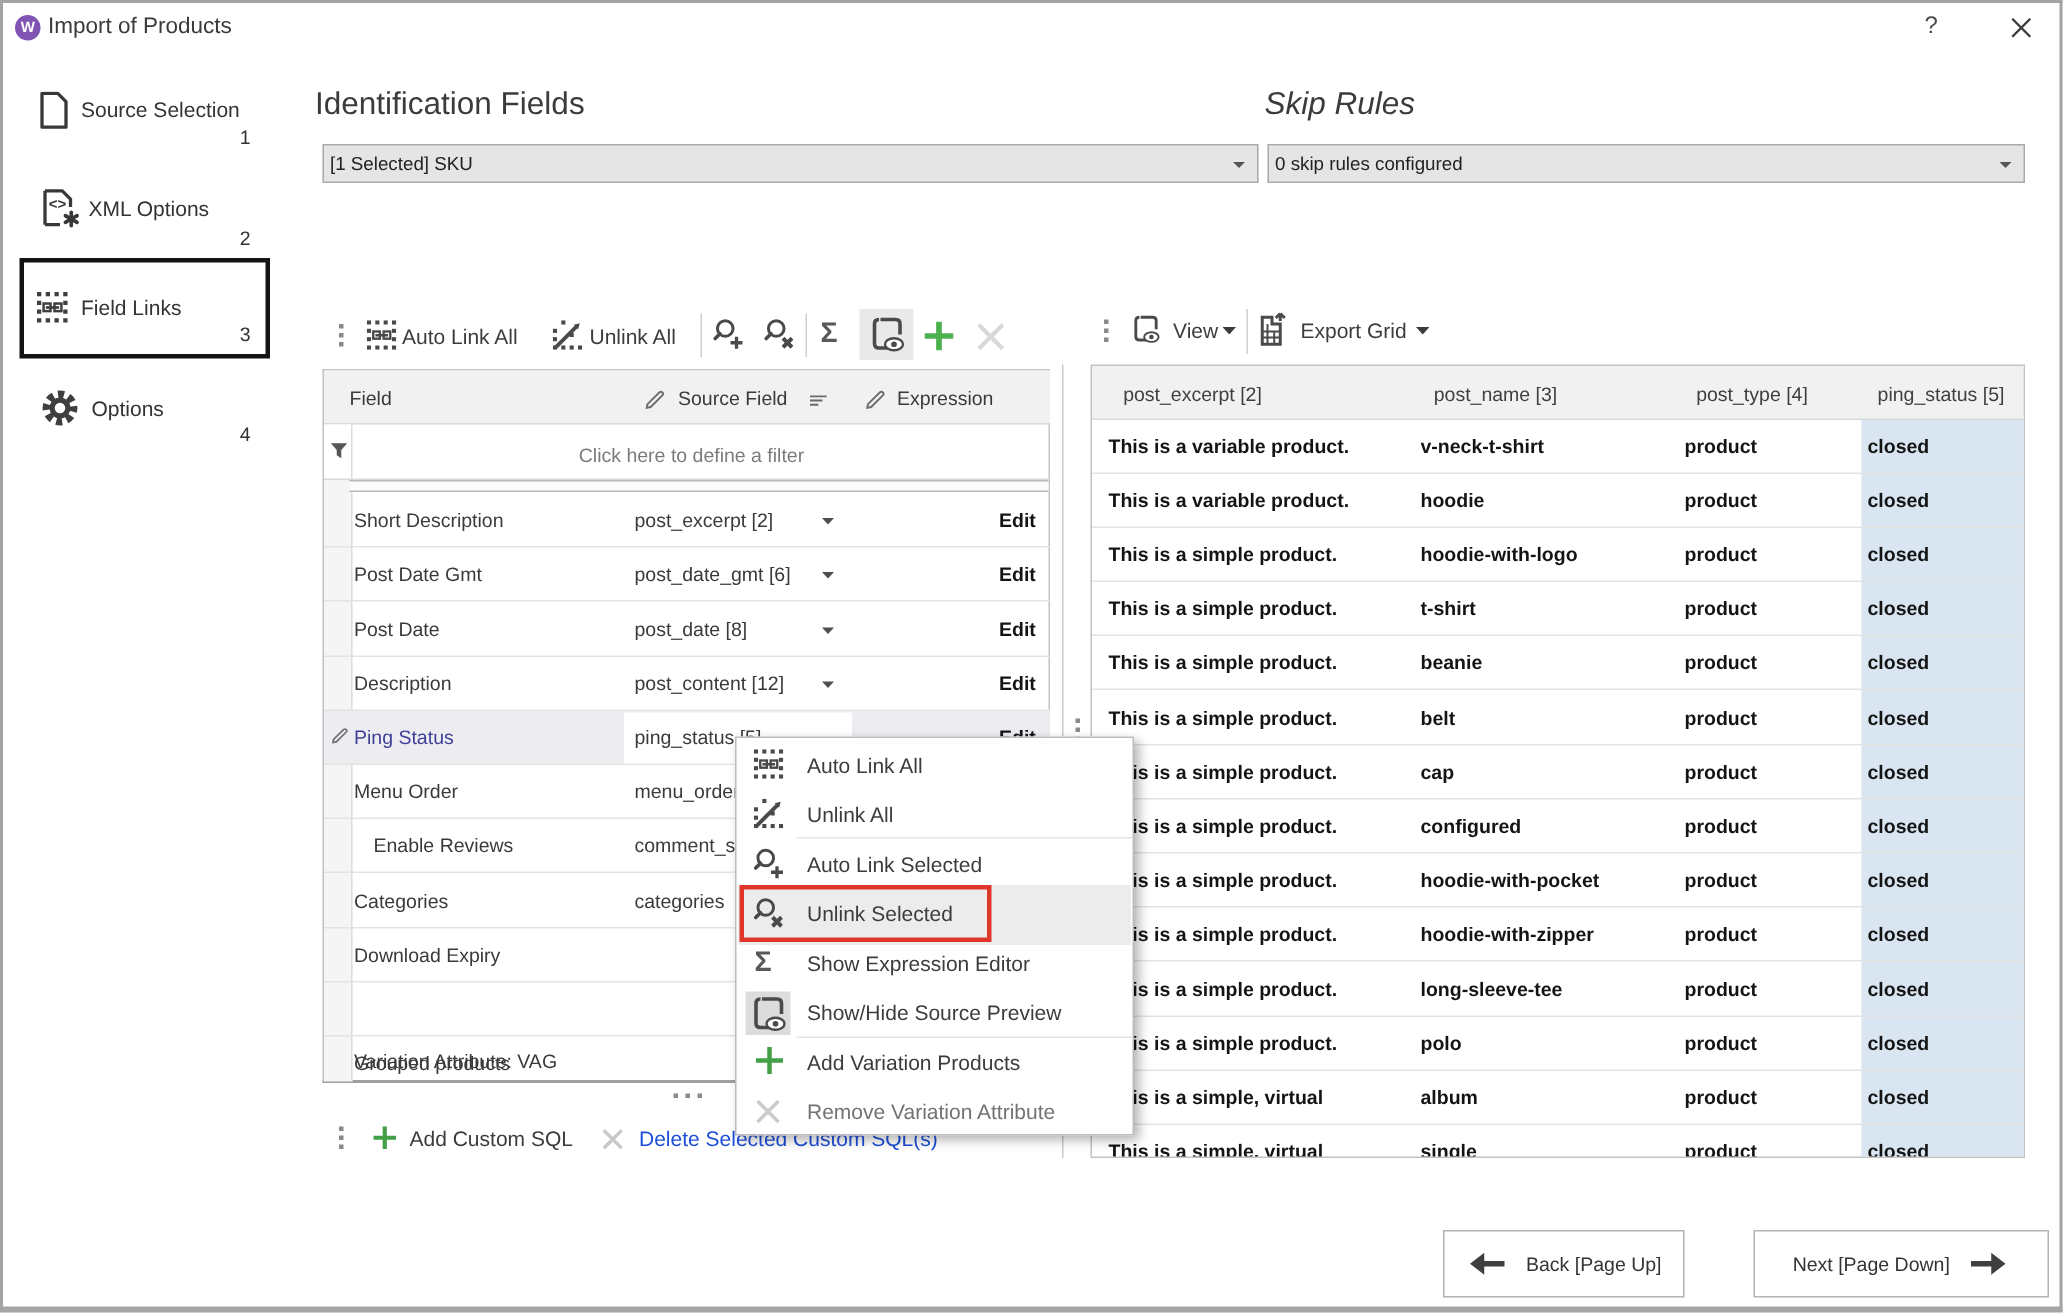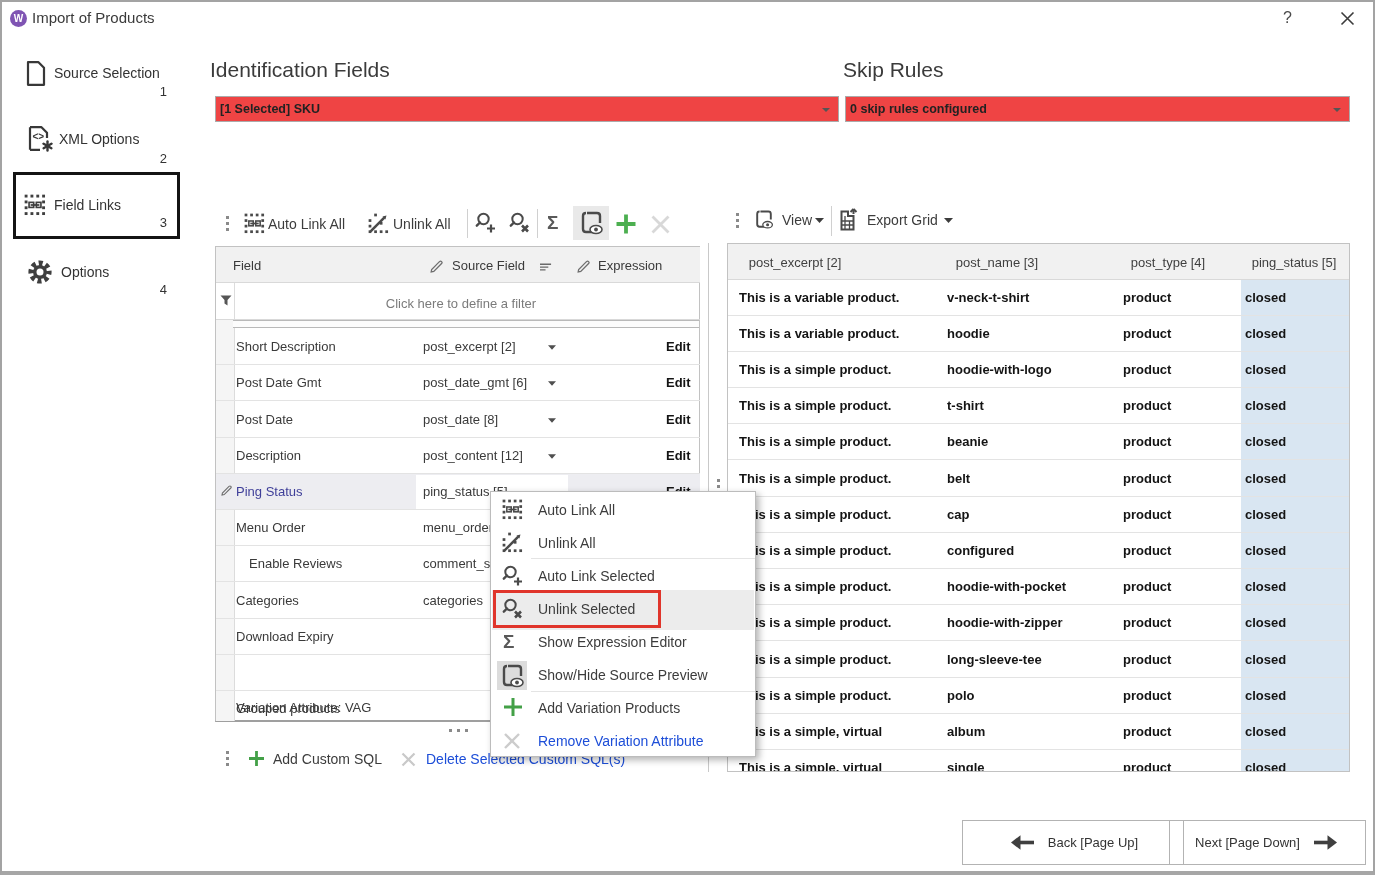--- a/index.html
+++ b/index.html
@@ -1,21 +1,21 @@
 <!DOCTYPE html>
 <html><head>
 <meta charset="utf-8">
 <style>
 * { margin:0; padding:0; box-sizing:border-box; }
 html,body { width:1375px; height:875px; background:#fff; font-family:"Liberation Sans", sans-serif; overflow:hidden; }
 .win { position:absolute; left:0; top:0; width:1375px; height:875px; background:#fff;
   border-left:2px solid #a3a3a3; border-right:2px solid #a3a3a3; border-top:2px solid #a3a3a3; border-bottom:4px solid #a6a6a6; }
 .abs { position:absolute; }
 h1.sec { position:absolute; font-size:21px; font-weight:400; color:#3b3b3b; }
-.dd { position:absolute; height:26px; border:1px solid #ababab; background:#ef4444; font-size:12.5px; color:#222; line-height:24px; padding-left:4px;font-weight:bold; }
+.dd { position:absolute; height:26px; border:1px solid #ababab; background:#e5e5e5; font-size:12.5px; color:#222; line-height:24px; padding-left:4px; }
 .dd .arr { position:absolute; right:8px; top:11px; width:0; height:0; border-left:4px solid transparent; border-right:4px solid transparent; border-top:4px solid #555; }
 .navtxt { position:absolute; font-size:14px; color:#333; }
 .navnum { position:absolute; font-size:13px; color:#333; width:20px; text-align:right; }
 .tbtxt { position:absolute; font-size:14px; color:#3c3c3c; white-space:nowrap; }
 .dot { position:absolute; width:3px; height:3px; background:#8a8a8a; }
 .sep { position:absolute; width:1px; background:#d0d0d0; }
 .grid { position:absolute; border:1px solid #c2c2c2; background:#fff; }
 .ghead { position:absolute; background:#f1f1f1; border-bottom:1px solid #d9d9d9; }
 .grow { position:absolute; border-bottom:1px solid #e3e3e3; }
 .gtxt { position:absolute; font-size:13px; color:#3a3a3a; white-space:nowrap; }
@@ -72,21 +72,21 @@
 <div class="navnum" style="left:145px;top:213px;">3</div>
 <svg class="abs" style="left:25px;top:257px;" width="26" height="26" viewBox="0 0 26 26">
       <circle cx="13" cy="13" r="8.8" fill="none" stroke="#3f3f3f" stroke-width="5.6" stroke-dasharray="3.9 3.0" stroke-dashoffset="1.5"></circle>
       <circle cx="13" cy="13" r="7" fill="#3f3f3f"></circle>
       <circle cx="13" cy="13" r="3.5" fill="#fff"></circle>
     </svg>
 <div class="navtxt" style="left:59px;top:262px;">Options</div>
 <div class="navnum" style="left:145px;top:280px;">4</div>
 
 <h1 class="sec" style="left:208px;top:56px;">Identification Fields</h1>
-<h1 class="sec" style="left:841px;top:56px;">Skip Rules</h1>
+<h1 class="sec" style="left:841px;top:56px;font-style:italic;">Skip Rules</h1>
 <div class="dd" style="left:213px;top:94px;width:624px;">[1 Selected] SKU<span class="arr"></span></div>
 <div class="dd" style="left:843px;top:94px;width:505px;">0 skip rules configured<span class="arr"></span></div>
 
 <div class="dot" style="left:224px;top:214px;"></div>
     <div class="dot" style="left:224px;top:220px;"></div>
     <div class="dot" style="left:224px;top:226px;"></div>
 <svg class="abs" style="left:242px;top:211px;" width="21" height="21" viewBox="0 0 20 20">
 <g fill="#4a4a4a">
         <rect x="0.6" y="0.6" width="2.6" height="2.6"></rect>
         <rect x="5.9" y="0.6" width="2.6" height="2.6"></rect>
@@ -339,21 +339,21 @@
       <div class="btxt" style="left:219px;top:480px;">album</div>
       <div class="btxt" style="left:395px;top:480px;">product</div>
       <div class="btxt" style="left:517px;top:480px;">closed</div>
 <div class="grow" style="left:0px;top:506px;width:621px;height:36px;"></div>
 <div class="btxt" style="left:11px;top:516px;">This is a simple, virtual</div>
       <div class="btxt" style="left:219px;top:516px;">single</div>
       <div class="btxt" style="left:395px;top:516px;">product</div>
       <div class="btxt" style="left:517px;top:516px;">closed</div>
 </div>
 
-<div class="abs" style="left:960px;top:818px;width:222px;height:45px;border:1px solid #b3b3b3;display:flex;align-items:center;justify-content:center;gap:13px;font-size:13px;color:#333;">
+<div class="abs" style="left:960px;top:818px;width:161px;height:45px;border:1px solid #b3b3b3;display:flex;align-items:center;justify-content:center;gap:13px;font-size:13px;color:#333;">
 <svg width="27" height="17" viewBox="0 0 27 17">
         <path d="M26 8.5 H8" stroke="#3f3f3f" stroke-width="3.6"></path>
         <path d="M12.5 1.2 L3 8.5 L12.5 15.8 Z" fill="#3f3f3f"></path>
       </svg>
 <span>Back [Page Up]</span>
     </div>
 <div class="abs" style="left:1167px;top:818px;width:197px;height:45px;border:1px solid #b3b3b3;display:flex;align-items:center;justify-content:center;gap:13px;font-size:13px;color:#333;">
 <span>Next [Page Down]</span>
 <svg width="27" height="17" viewBox="0 0 27 17">
         <path d="M1 8.5 H19" stroke="#3f3f3f" stroke-width="3.6"></path>
@@ -422,15 +422,15 @@
         <circle cx="17" cy="19.5" r="1.9" fill="#4a4a4a"></circle>
       </svg>
 <div class="tbtxt" style="left:47px;top:175px;">Show/Hide Source Preview</div>
 <svg class="abs" style="left:12px;top:205px;" width="20" height="20" viewBox="0 0 20 20">
         <path d="M10 1 L10 19 M1 10 L19 10" stroke="#43a047" stroke-width="3"></path>
       </svg>
 <div class="tbtxt" style="left:47px;top:208px;">Add Variation Products</div>
 <svg class="abs" style="left:12px;top:240px;" width="18" height="18" viewBox="0 0 18 18">
         <path d="M2 2 L16 16 M16 2 L2 16" stroke="#cccccc" stroke-width="2.4"></path>
       </svg>
-<div class="tbtxt" style="left:47px;top:241px;color:#1d4ed8;">Remove Variation Attribute</div>
+<div class="tbtxt" style="left:47px;top:241px;color:#737373;">Remove Variation Attribute</div>
 </div>
 </div>
 
 </body></html>

